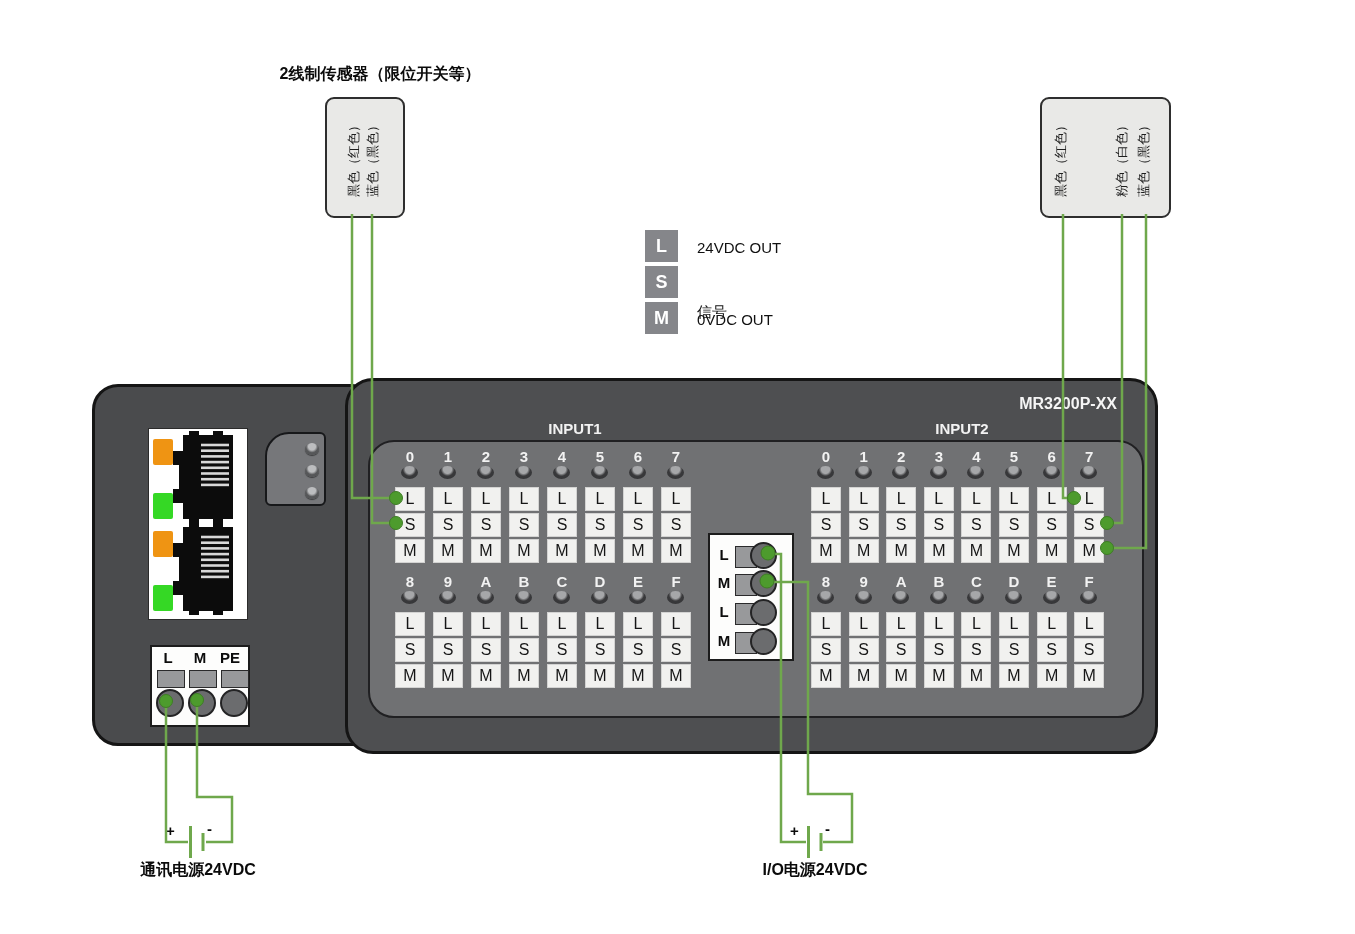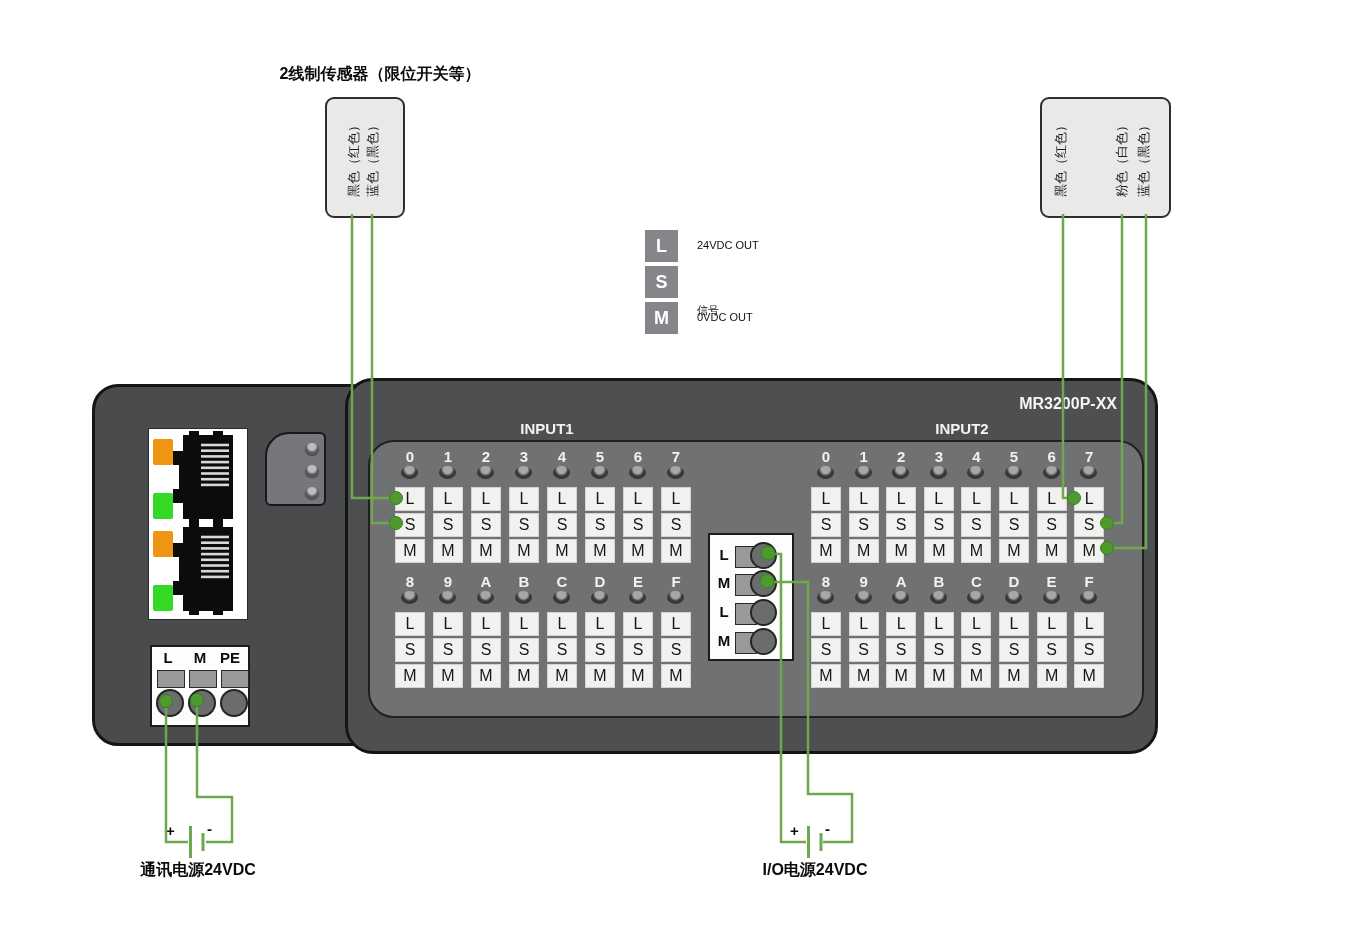--- a/index.html
+++ b/index.html
@@ -13,21 +13,21 @@
   .pm{position:absolute;font-size:15px;font-weight:bold;color:#0b0b0b;}
 
   
   .sensorbox{position:absolute;background:#e9e9e7;border:2px solid #2e2e2e;border-radius:9px;}
   .wlabel{position:absolute;width:110px;height:18px;line-height:18px;text-align:center;
           transform:rotate(-90deg);font-size:13px;color:#1d1d1d;}
 
   
   .legend-sq{position:absolute;width:33px;height:32px;background:#85868A;color:#fff;
              font-size:18px;font-weight:600;text-align:center;line-height:32px;}
-  .legend-desc{position:absolute;font-size:11px;font-weight:500;color:#101010;}
+  .legend-desc{position:absolute;font-size:15px;font-weight:500;color:#101010;}
 
   
   .module-left{position:absolute;left:92px;top:384px;width:280px;height:356px;
                background:#4A4B4D;border:3px solid #151515;border-radius:26px;}
   .module-main{position:absolute;left:345px;top:378px;width:807px;height:370px;
                background:#4E4F51;border:3px solid #151515;border-radius:28px;}
   .inner-panel{position:absolute;left:368px;top:440px;width:772px;height:274px;
                background:#707173;border:2px solid #202022;border-radius:26px;}
   .model-label{position:absolute;left:917px;top:395px;width:200px;text-align:right;
                font-size:16px;font-weight:bold;color:#f5f5f5;}
@@ -150,21 +150,21 @@
     <div class="clamp" style="left:5px;top:23px;width:26px;height:16px;"></div>
     <div class="clamp" style="left:37px;top:23px;width:26px;height:16px;"></div>
     <div class="clamp" style="left:69px;top:23px;width:26px;height:16px;"></div>
     <div class="tcirc" style="left:4px;top:42px;"></div>
     <div class="tcirc" style="left:36px;top:42px;"></div>
     <div class="tcirc" style="left:68px;top:42px;"></div>
   </div>
 
   <div class="module-main"></div>
   <div class="model-label">MR3200P-XX</div>
-  <div class="input-label" style="left:497px;top:420px;">INPUT1</div>
+  <div class="input-label" style="left:525px;top:420px;">INPUT1</div>
   <div class="input-label" style="left:912px;top:420px;">INPUT2</div>
   <div class="inner-panel"></div>
 
   <div class="chgroup" style="left:395px;top:448px;">
       <div class="chcol" style="left: 0px;">
         <div class="chnum">0</div>
         <div class="chled"></div>
         <div class="chcell" style="top: 39px;">L</div>
         <div class="chcell" style="top: 65px;">S</div>
         <div class="chcell" style="top: 91px;">M</div>

